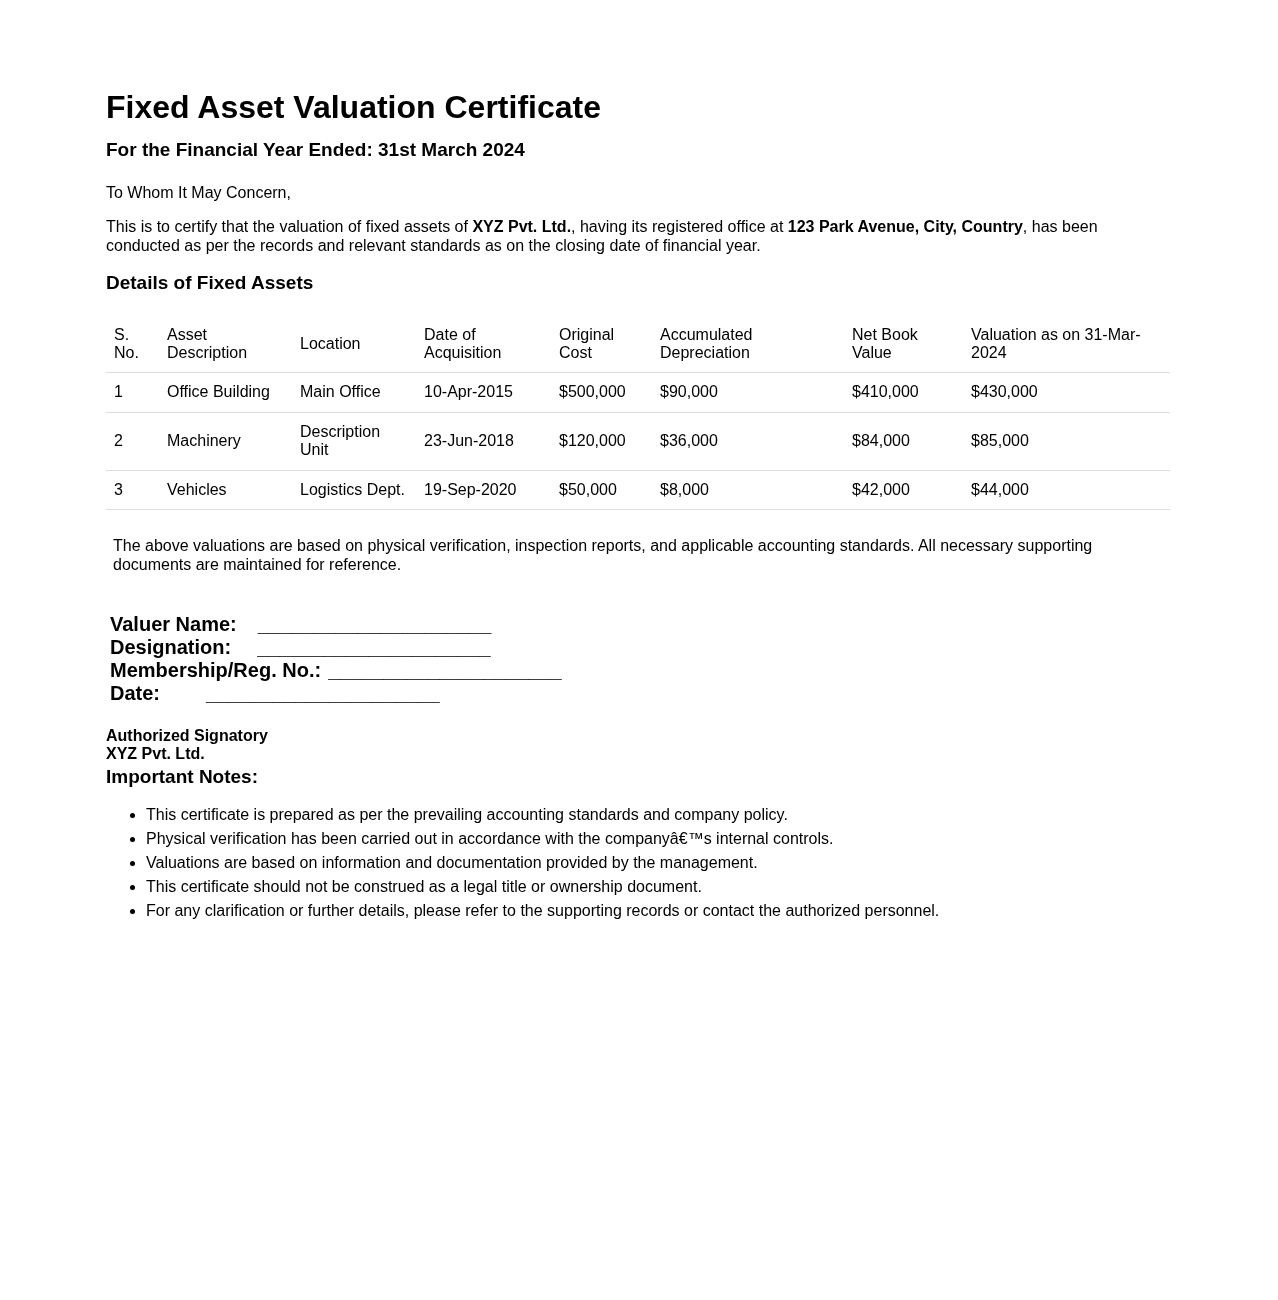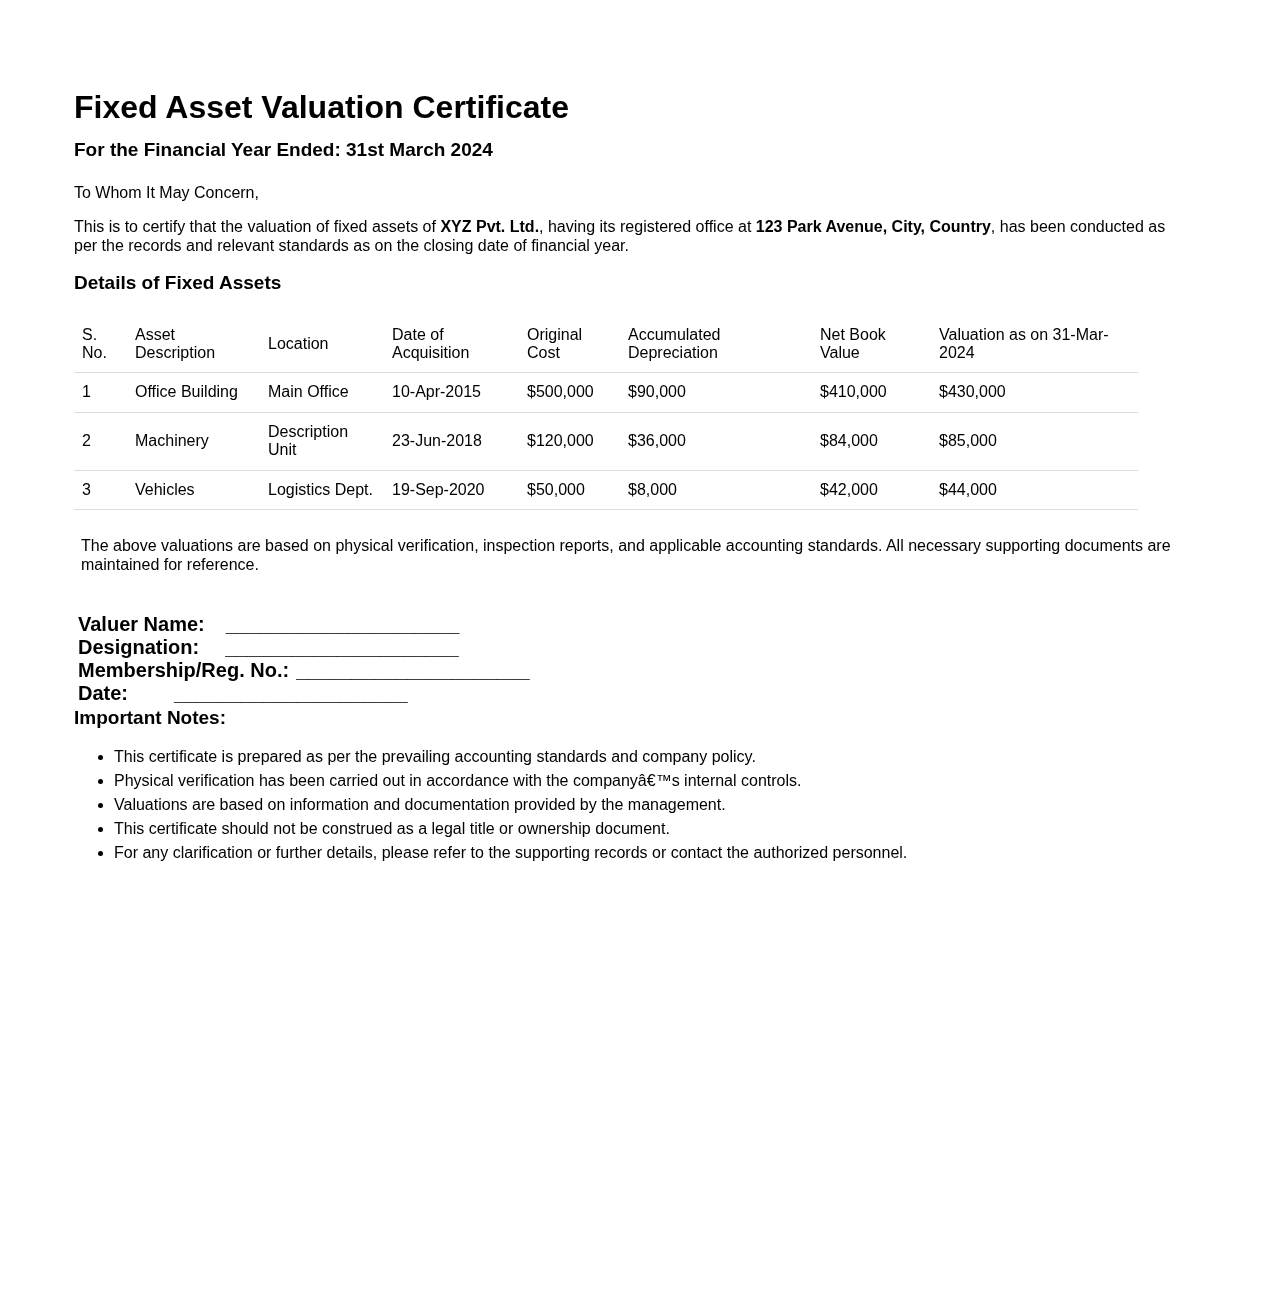--- a/index.html
+++ b/index.html
@@ -6,21 +6,21 @@
   html, body {
     margin: 0;
     padding: 0;
     background: #ffffff;
     color: #000000;
     font-family: "Liberation Sans", "DejaVu Sans", sans-serif;
   }
   .page {
     width: 1278px;
     height: 1220px;
-    padding: 89px 107px 0 74px;
+    padding: 89px 107px 0 106px;
     background: #ffffff;
     overflow: hidden;
   }
   .doc-title {
     font-size: 32px;
     font-weight: bold;
     line-height: 1.15;
     margin: 0 0 13px 0;
   }
   .doc-subtitle {
@@ -173,20 +173,24 @@
 
   <p class="note">The above valuations are based on physical verification, inspection reports, and applicable accounting standards. All necessary supporting documents are maintained for reference.</p>
 
   <p class="sig-block">
     <span class="sig-row-0"><span>Valuer Name:</span><span class="sig-underscores">_____________________</span></span><br>
     <span class="sig-row-1"><span>Designation:</span><span class="sig-underscores">_____________________</span></span><br>
     <span class="sig-row-2"><span>Membership/Reg. No.:</span><span class="sig-underscores">_____________________</span></span><br>
     <span class="sig-row-3"><span>Date:</span><span class="sig-underscores">_____________________</span></span>
   </p>
 
+  <p class="authorized-block">
+    <span>Authorized Signatory</span><br>
+    <span>XYZ Pvt. Ltd.</span>
+  </p>
 
   <h3 class="important-heading">Important Notes:</h3>
 
   <ul class="notes">
     <li>This certificate is prepared as per the prevailing accounting standards and company policy.</li>
     <li>Physical verification has been carried out in accordance with the companyâ€™s internal controls.</li>
     <li>Valuations are based on information and documentation provided by the management.</li>
     <li>This certificate should not be construed as a legal title or ownership document.</li>
     <li>For any clarification or further details, please refer to the supporting records or contact the authorized personnel.</li>
   </ul>

